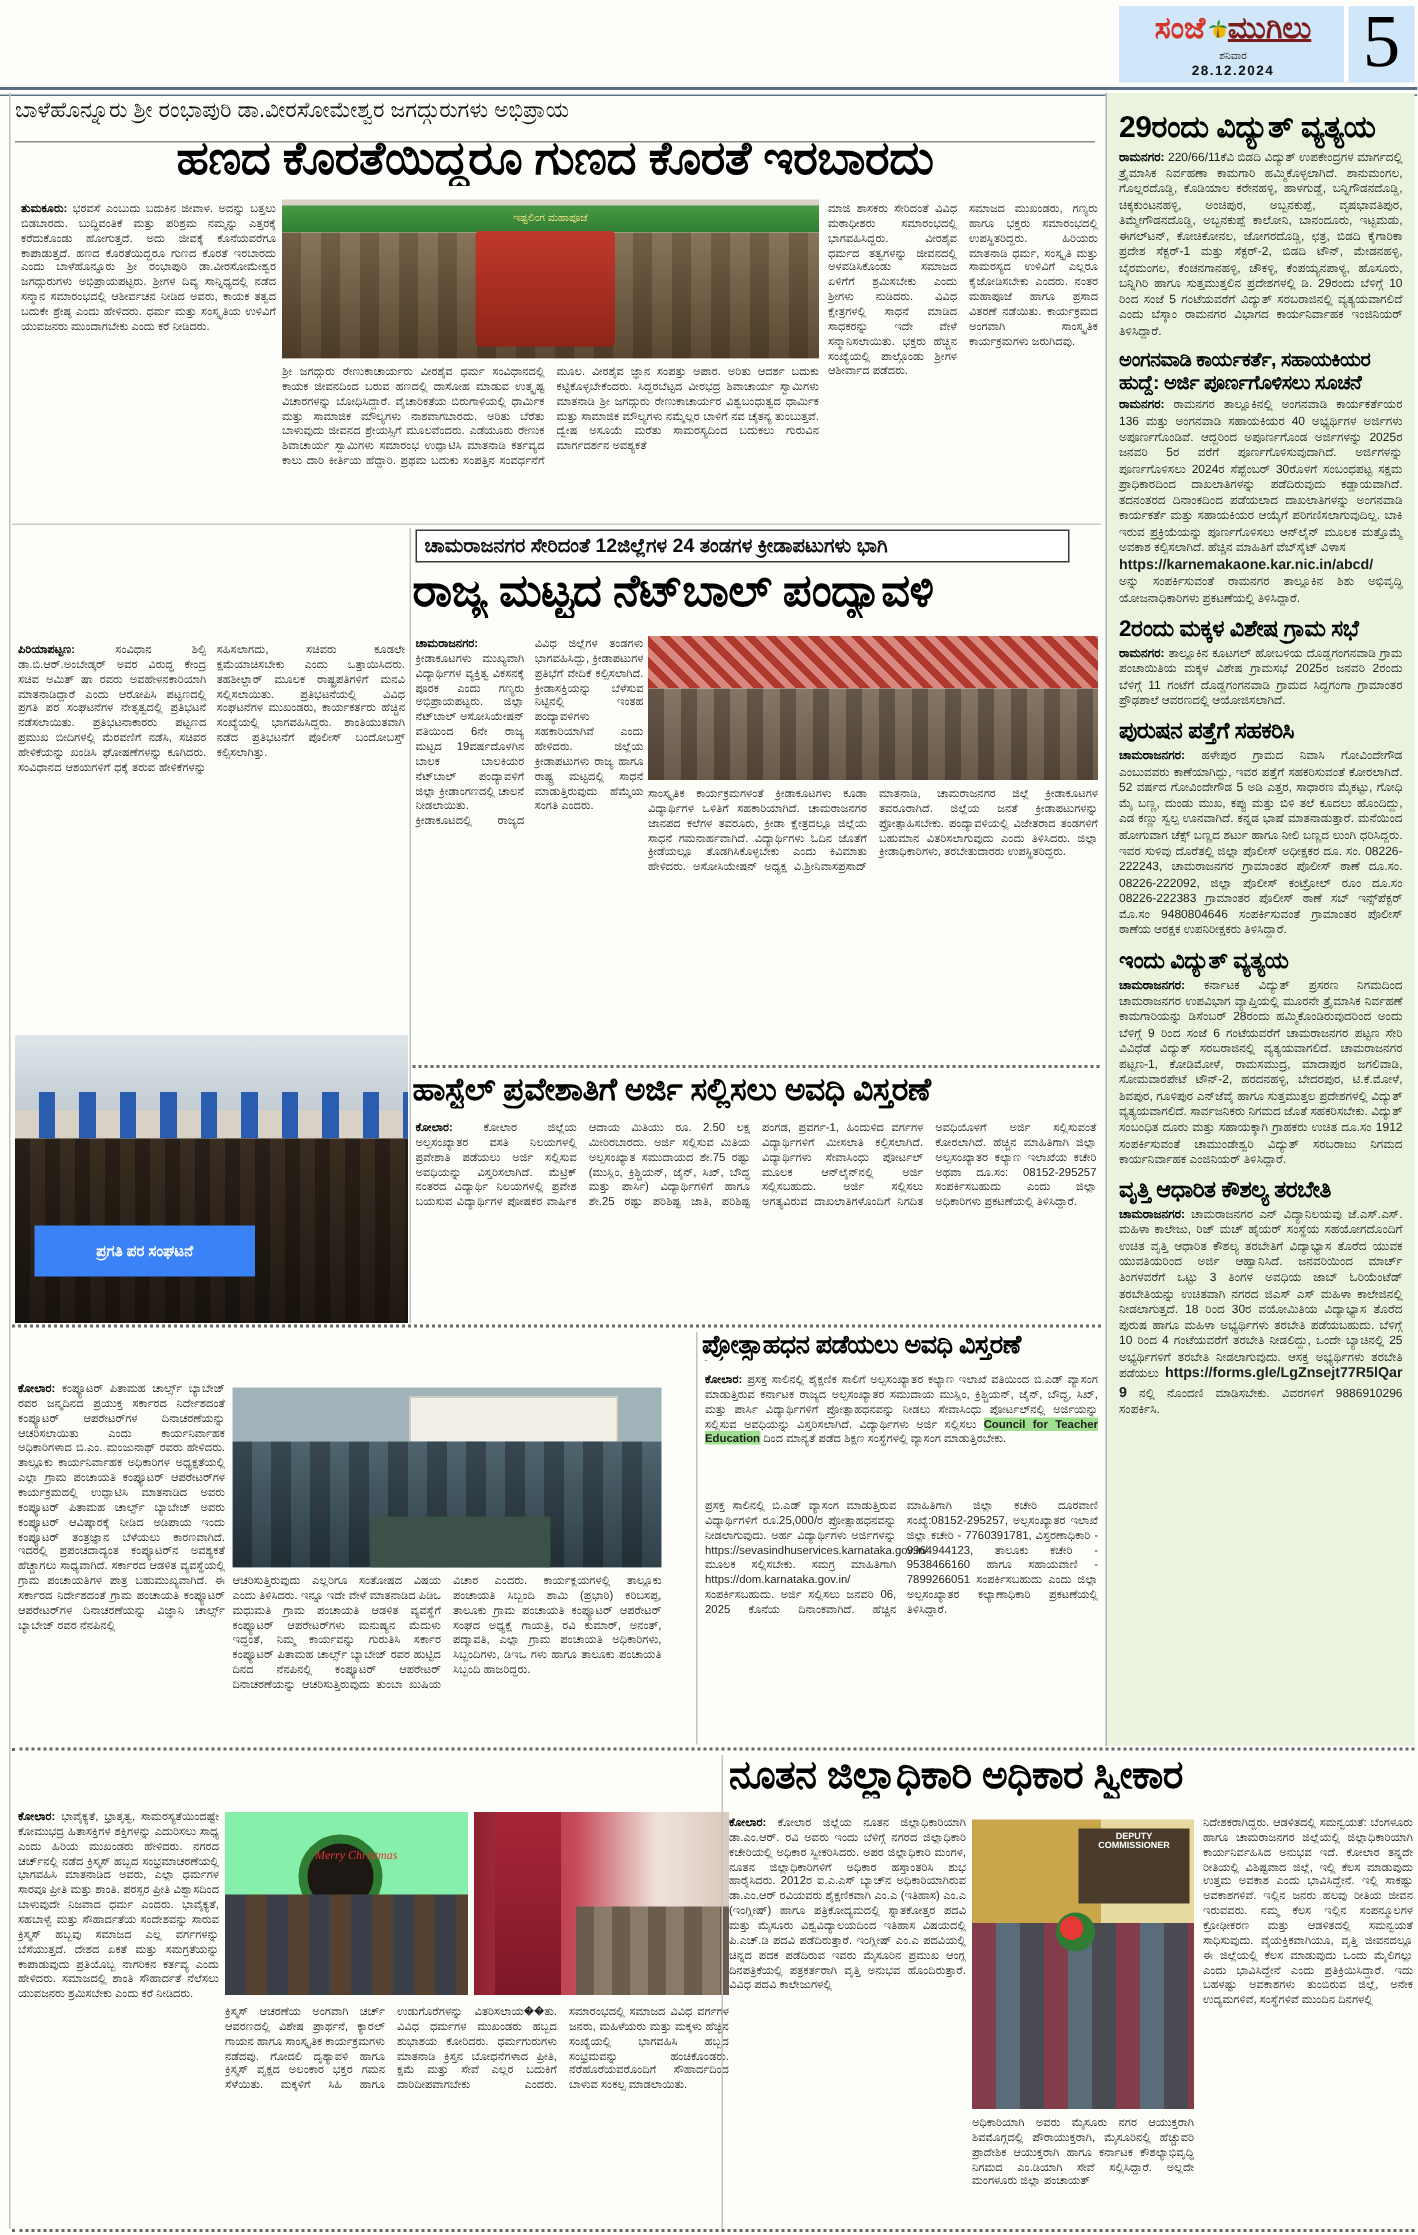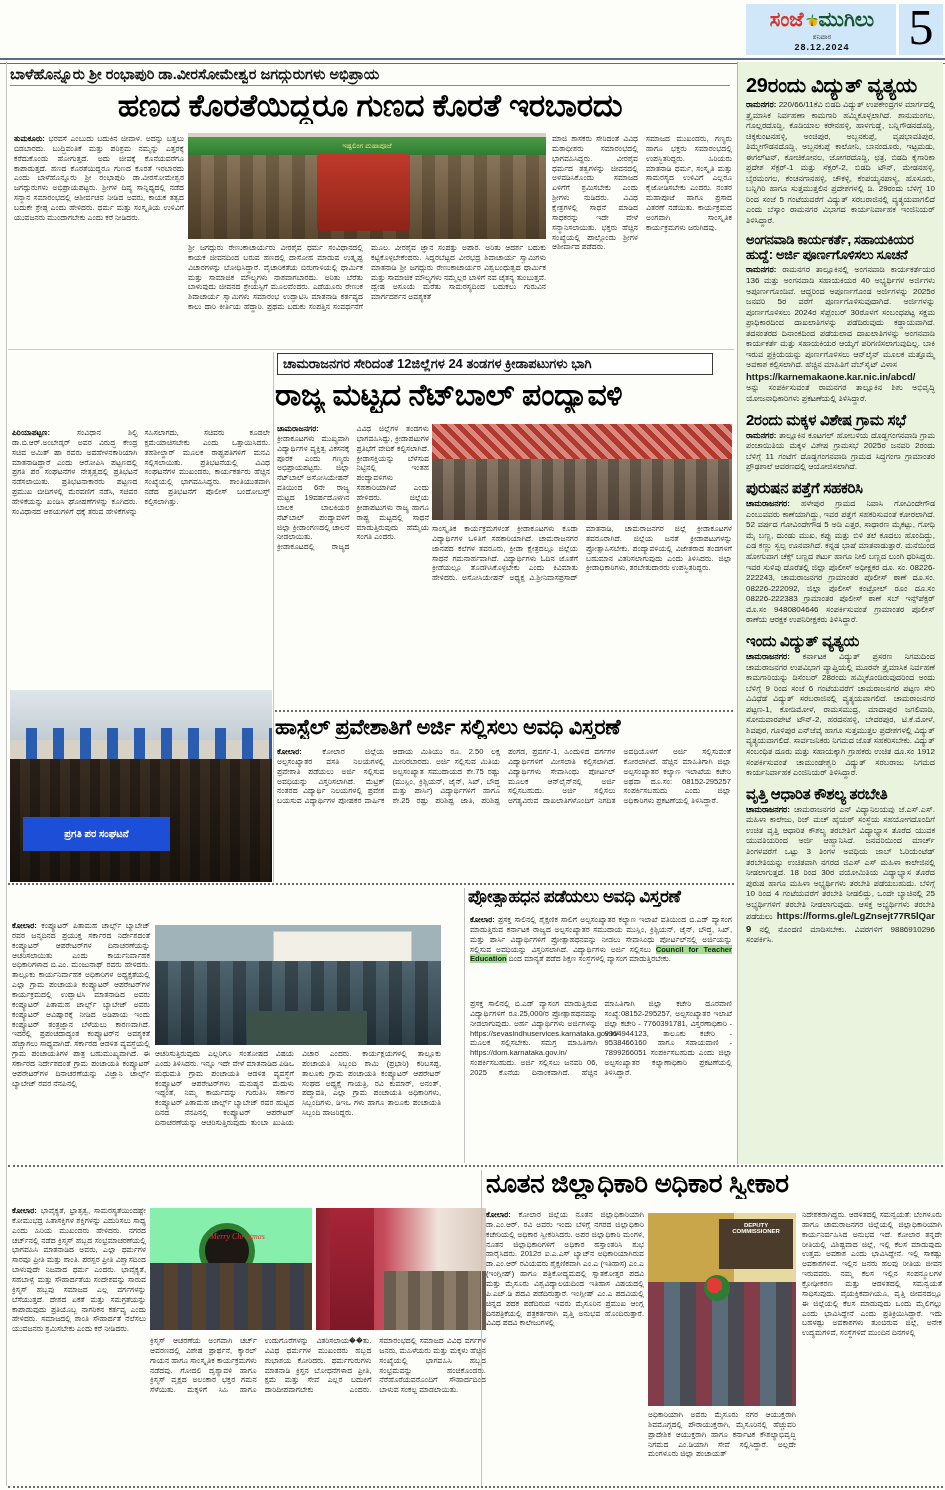--- a/index.html
+++ b/index.html
@@ -40,32 +40,32 @@
 <div id="masthead" class="abs" style="left:0;top:0;width:945px;height:58px;">
   <div id="masthead-box">
     <div id="masthead-title">
       <span style="color:#d4352a;">ಸಂಜೆ</span><span style="display:inline-block;vertical-align:-2px;"><svg width="15" height="15" viewBox="0 0 15 15">
             <circle cx="9" cy="8" r="4" fill="#f5b c" opacity="0"></circle>
             <circle cx="9" cy="9" r="4.2" fill="#f2b705"></circle>
             <path d="M7 13 L8 6 L9 13 Z" fill="#7a5a2a"></path>
             <path d="M8 6 C5 4 3 5 2 7 C5 6 7 6 8 6 Z" fill="#2e8b2e"></path>
             <path d="M8 6 C11 4 13 5 14 7 C11 6 9 6 8 6 Z" fill="#2e8b2e"></path>
             <path d="M8 6 C7 3 8 2 9 1 C9.5 3 9 5 8 6 Z" fill="#2e8b2e"></path>
-          </svg></span><span style="color:#14532d;">ಮುಗಿಲು</span>
+          </svg></span><span style="color:#7f1d1d;text-decoration:underline;">ಮುಗಿಲು</span>
     </div>
     <div id="masthead-day">ಶನಿವಾರ</div>
     <div id="masthead-date">28.12.2024</div>
     <div id="masthead-divider"></div>
     <div id="page-number">5</div>
   </div>
   <div id="masthead-rule"></div>
 </div>
 
 <div class="abs" style="left:8px;top:62px;width:726px;height:286px;">
-  <div class="abs" style="left:2px;top:4px;width:720px;font-size:14.5px;font-weight:bold;border-bottom:1px solid #8a8a8a;padding-bottom:2px;">ಬಾಳೆಹೊನ್ನೂರು ಶ್ರೀ ರಂಭಾಪುರಿ ಡಾ.ವೀರಸೋಮೇಶ್ವರ ಜಗದ್ಗುರುಗಳು ಅಭಿಪ್ರಾಯ</div>
+  <div class="abs" style="left:2px;top:4px;width:720px;font-size:14.5px;font-weight:normal;border-bottom:1px solid #8a8a8a;padding-bottom:12px;">ಬಾಳೆಹೊನ್ನೂರು ಶ್ರೀ ರಂಭಾಪುರಿ ಡಾ.ವೀರಸೋಮೇಶ್ವರ ಜಗದ್ಗುರುಗಳು ಅಭಿಪ್ರಾಯ</div>
   <div class="abs headline" style="left:0;top:26px;width:724px;font-size:31px;text-align:center;">ಹಣದ ಕೊರತೆಯಿದ್ದರೂ ಗುಣದ ಕೊರತೆ ಇರಬಾರದು</div>
   <div class="abs body-text" style="left:6px;top:72px;width:170px;height:210px;">
     <span class="dateline">ತುಮಕೂರು:</span>
     <span>ಭರವಸೆ ಎಂಬುದು ಬದುಕಿನ ಜೀವಾಳ. ಅದನ್ನು ಬತ್ತಲು ಬಿಡಬಾರದು. ಬುದ್ಧಿವಂತಿಕೆ ಮತ್ತು ಪರಿಶ್ರಮ ನಮ್ಮನ್ನು ಎತ್ತರಕ್ಕೆ ಕರೆದುಕೊಂಡು ಹೋಗುತ್ತದೆ. ಅದು ಜೀವಕ್ಕೆ ಕೊನೆಯವರೆಗೂ ಕಾಪಾಡುತ್ತದೆ. ಹಣದ ಕೊರತೆಯಿದ್ದರೂ ಗುಣದ ಕೊರತೆ ಇರಬಾರದು ಎಂದು ಬಾಳೆಹೊನ್ನೂರು ಶ್ರೀ ರಂಭಾಪುರಿ ಡಾ.ವೀರಸೋಮೇಶ್ವರ ಜಗದ್ಗುರುಗಳು ಅಭಿಪ್ರಾಯಪಟ್ಟರು. ಶ್ರೀಗಳ ದಿವ್ಯ ಸಾನ್ನಿಧ್ಯದಲ್ಲಿ ನಡೆದ ಸನ್ಮಾನ ಸಮಾರಂಭದಲ್ಲಿ ಆಶೀರ್ವಚನ ನೀಡಿದ ಅವರು, ಕಾಯಕ ತತ್ವದ ಬದುಕೇ ಶ್ರೇಷ್ಠ ಎಂದು ಹೇಳಿದರು. ಧರ್ಮ ಮತ್ತು ಸಂಸ್ಕೃತಿಯ ಉಳಿವಿಗೆ ಯುವಜನರು ಮುಂದಾಗಬೇಕು ಎಂದು ಕರೆ ನೀಡಿದರು.</span>
   </div>
   <div class="photo" style="left:180px;top:71px;width:358px;height:106px;">
     <div style="left:0;top:4px;right:0;height:18px;background:linear-gradient(#4b9a45,#2e7d32);color:#ffe98a;font-size:7px;text-align:center;line-height:18px;">ಇಷ್ಟಲಿಂಗ ಮಹಾಪೂಜೆ</div>
     <div style="left:0;top:22px;right:0;bottom:0;background:repeating-linear-gradient(90deg,#8a7a64 0 13px,#a79781 13px 26px),linear-gradient(#cfc4b2,#8a7a63);background-blend-mode:multiply;"></div>
     <div style="left:36%;top:20%;width:26%;bottom:8%;background:linear-gradient(#c0392b,#8e2418);border-radius:3px;"></div>
   </div>
@@ -133,21 +133,21 @@
 
 <div class="abs" style="left:8px;top:350px;width:264px;height:533px;">
   <div class="abs body-text cols-2" style="left:4px;top:78px;width:258px;height:258px;">
     <span class="dateline">ಪಿರಿಯಾಪಟ್ಟಣ:</span>
     <span>ಸಂವಿಧಾನ ಶಿಲ್ಪಿ ಡಾ.ಬಿ.ಆರ್.ಅಂಬೇಡ್ಕರ್ ಅವರ ವಿರುದ್ಧ ಕೇಂದ್ರ ಸಚಿವ ಅಮಿತ್ ಷಾ ರವರು ಅವಹೇಳನಕಾರಿಯಾಗಿ ಮಾತನಾಡಿದ್ದಾರೆ ಎಂದು ಆರೋಪಿಸಿ ಪಟ್ಟಣದಲ್ಲಿ ಪ್ರಗತಿ ಪರ ಸಂಘಟನೆಗಳ ನೇತೃತ್ವದಲ್ಲಿ ಪ್ರತಿಭಟನೆ ನಡೆಸಲಾಯಿತು. ಪ್ರತಿಭಟನಾಕಾರರು ಪಟ್ಟಣದ ಪ್ರಮುಖ ಬೀದಿಗಳಲ್ಲಿ ಮೆರವಣಿಗೆ ನಡೆಸಿ, ಸಚಿವರ ಹೇಳಿಕೆಯನ್ನು ಖಂಡಿಸಿ ಘೋಷಣೆಗಳನ್ನು ಕೂಗಿದರು. ಸಂವಿಧಾನದ ಆಶಯಗಳಿಗೆ ಧಕ್ಕೆ ತರುವ ಹೇಳಿಕೆಗಳನ್ನು ಸಹಿಸಲಾಗದು, ಸಚಿವರು ಕೂಡಲೇ ಕ್ಷಮೆಯಾಚಿಸಬೇಕು ಎಂದು ಒತ್ತಾಯಿಸಿದರು. ತಹಶೀಲ್ದಾರ್ ಮೂಲಕ ರಾಷ್ಟ್ರಪತಿಗಳಿಗೆ ಮನವಿ ಸಲ್ಲಿಸಲಾಯಿತು. ಪ್ರತಿಭಟನೆಯಲ್ಲಿ ವಿವಿಧ ಸಂಘಟನೆಗಳ ಮುಖಂಡರು, ಕಾರ್ಯಕರ್ತರು ಹೆಚ್ಚಿನ ಸಂಖ್ಯೆಯಲ್ಲಿ ಭಾಗವಹಿಸಿದ್ದರು. ಶಾಂತಿಯುತವಾಗಿ ನಡೆದ ಪ್ರತಿಭಟನೆಗೆ ಪೊಲೀಸ್ ಬಂದೋಬಸ್ತ್ ಕಲ್ಪಿಸಲಾಗಿತ್ತು.</span>
   </div>
   <div class="photo" style="left:2px;top:340px;width:262px;height:192px;">
     <div style="left:0;top:0;right:0;height:26%;background:linear-gradient(#dfe6ea,#c2ccd2);"></div>
     <div style="left:0;top:20%;right:0;height:16%;background:repeating-linear-gradient(90deg,transparent 0 16px,#2a5db0 16px 27px);"></div>
     <div style="left:0;top:36%;right:0;bottom:0;background:repeating-linear-gradient(90deg,#4a4138 0 10px,#6b5d4e 10px 20px),linear-gradient(#8a7c6c,#4c443b);background-blend-mode:multiply;"></div>
-    <div style="left:5%;bottom:16%;width:56%;height:18%;background:#1d4ed8;color:#fff;font-size:10px;font-weight:bold;display:flex;align-items:center;justify-content:center;">ಪ್ರಗತಿ ಪರ ಸಂಘಟನೆ</div>
+    <div style="left:5%;bottom:16%;width:56%;height:18%;background:#3b82f6;color:#fff;font-size:10px;font-weight:bold;display:flex;align-items:center;justify-content:center;">ಪ್ರಗತಿ ಪರ ಸಂಘಟನೆ</div>
   </div>
 </div>
 
 <div class="dotted" style="left:275px;top:710px;width:458px;"></div>
 <div class="abs" style="left:275px;top:713px;width:458px;height:170px;">
   <div class="abs headline" style="left:0;top:2px;width:458px;font-size:21px;">ಹಾಸ್ಟೆಲ್ ಪ್ರವೇಶಾತಿಗೆ ಅರ್ಜಿ ಸಲ್ಲಿಸಲು ಅವಧಿ ವಿಸ್ತರಣೆ</div>
   <div class="abs body-text cols-4" style="left:2px;top:34px;width:454px;height:133px;">
     <span class="dateline">ಕೋಲಾರ:</span>
     <span>ಕೋಲಾರ ಜಿಲ್ಲೆಯ ಅಲ್ಪಸಂಖ್ಯಾತರ ವಸತಿ ನಿಲಯಗಳಲ್ಲಿ ಪ್ರವೇಶಾತಿ ಪಡೆಯಲು ಅರ್ಜಿ ಸಲ್ಲಿಸುವ ಅವಧಿಯನ್ನು ವಿಸ್ತರಿಸಲಾಗಿದೆ. ಮೆಟ್ರಿಕ್ ನಂತರದ ವಿದ್ಯಾರ್ಥಿ ನಿಲಯಗಳಲ್ಲಿ ಪ್ರವೇಶ ಬಯಸುವ ವಿದ್ಯಾರ್ಥಿಗಳ ಪೋಷಕರ ವಾರ್ಷಿಕ ಆದಾಯ ಮಿತಿಯು ರೂ. 2.50 ಲಕ್ಷ ಮೀರಿರಬಾರದು. ಅರ್ಜಿ ಸಲ್ಲಿಸುವ ಮಿತಿಯ ಅಲ್ಪಸಂಖ್ಯಾತ ಸಮುದಾಯದ ಶೇ.75 ರಷ್ಟು (ಮುಸ್ಲಿಂ, ಕ್ರಿಶ್ಚಿಯನ್, ಜೈನ್, ಸಿಖ್, ಬೌದ್ಧ ಮತ್ತು ಪಾರ್ಸಿ) ವಿದ್ಯಾರ್ಥಿಗಳಿಗೆ ಹಾಗೂ ಶೇ.25 ರಷ್ಟು ಪರಿಶಿಷ್ಟ ಜಾತಿ, ಪರಿಶಿಷ್ಟ ಪಂಗಡ, ಪ್ರವರ್ಗ-1, ಹಿಂದುಳಿದ ವರ್ಗಗಳ ವಿದ್ಯಾರ್ಥಿಗಳಿಗೆ ಮೀಸಲಾತಿ ಕಲ್ಪಿಸಲಾಗಿದೆ. ವಿದ್ಯಾರ್ಥಿಗಳು ಸೇವಾಸಿಂಧು ಪೋರ್ಟಲ್ ಮೂಲಕ ಆನ್‌ಲೈನ್‌ನಲ್ಲಿ ಅರ್ಜಿ ಸಲ್ಲಿಸಬಹುದು. ಅರ್ಜಿ ಸಲ್ಲಿಸಲು ಅಗತ್ಯವಿರುವ ದಾಖಲಾತಿಗಳೊಂದಿಗೆ ನಿಗದಿತ ಅವಧಿಯೊಳಗೆ ಅರ್ಜಿ ಸಲ್ಲಿಸುವಂತೆ ಕೋರಲಾಗಿದೆ. ಹೆಚ್ಚಿನ ಮಾಹಿತಿಗಾಗಿ ಜಿಲ್ಲಾ ಅಲ್ಪಸಂಖ್ಯಾತರ ಕಲ್ಯಾಣ ಇಲಾಖೆಯ ಕಚೇರಿ ಅಥವಾ ದೂ.ಸಂ: 08152-295257 ಸಂಪರ್ಕಿಸಬಹುದು ಎಂದು ಜಿಲ್ಲಾ ಅಧಿಕಾರಿಗಳು ಪ್ರಕಟಣೆಯಲ್ಲಿ ತಿಳಿಸಿದ್ದಾರೆ.</span>
   </div>

